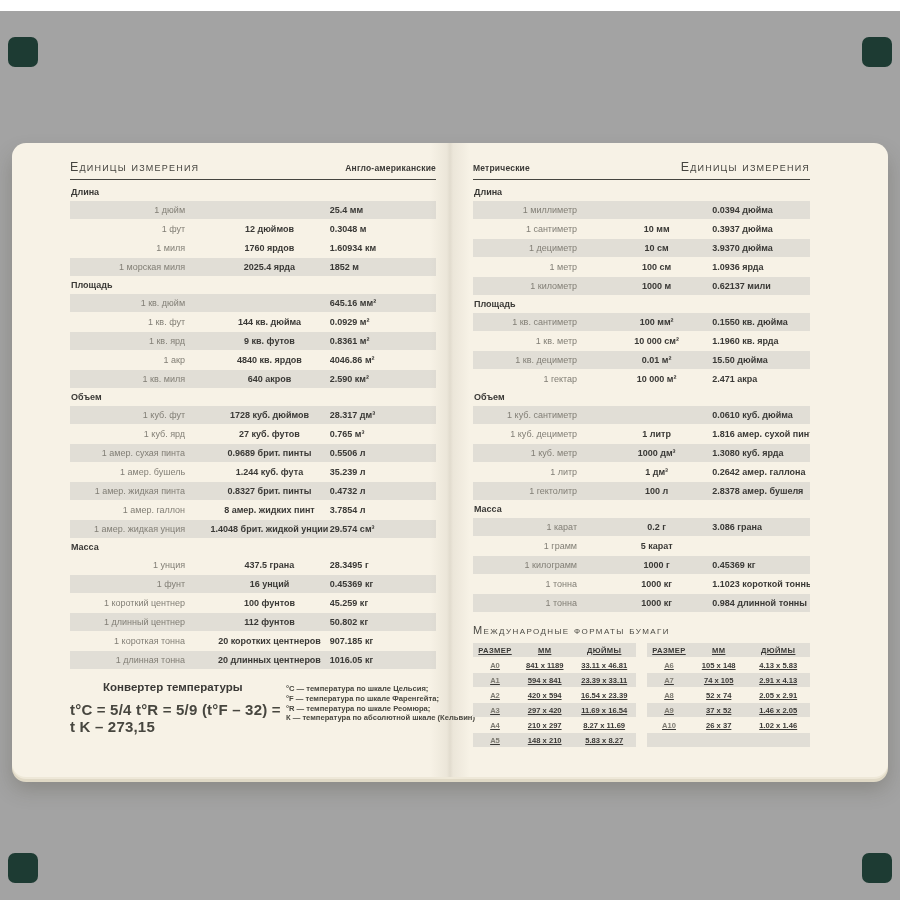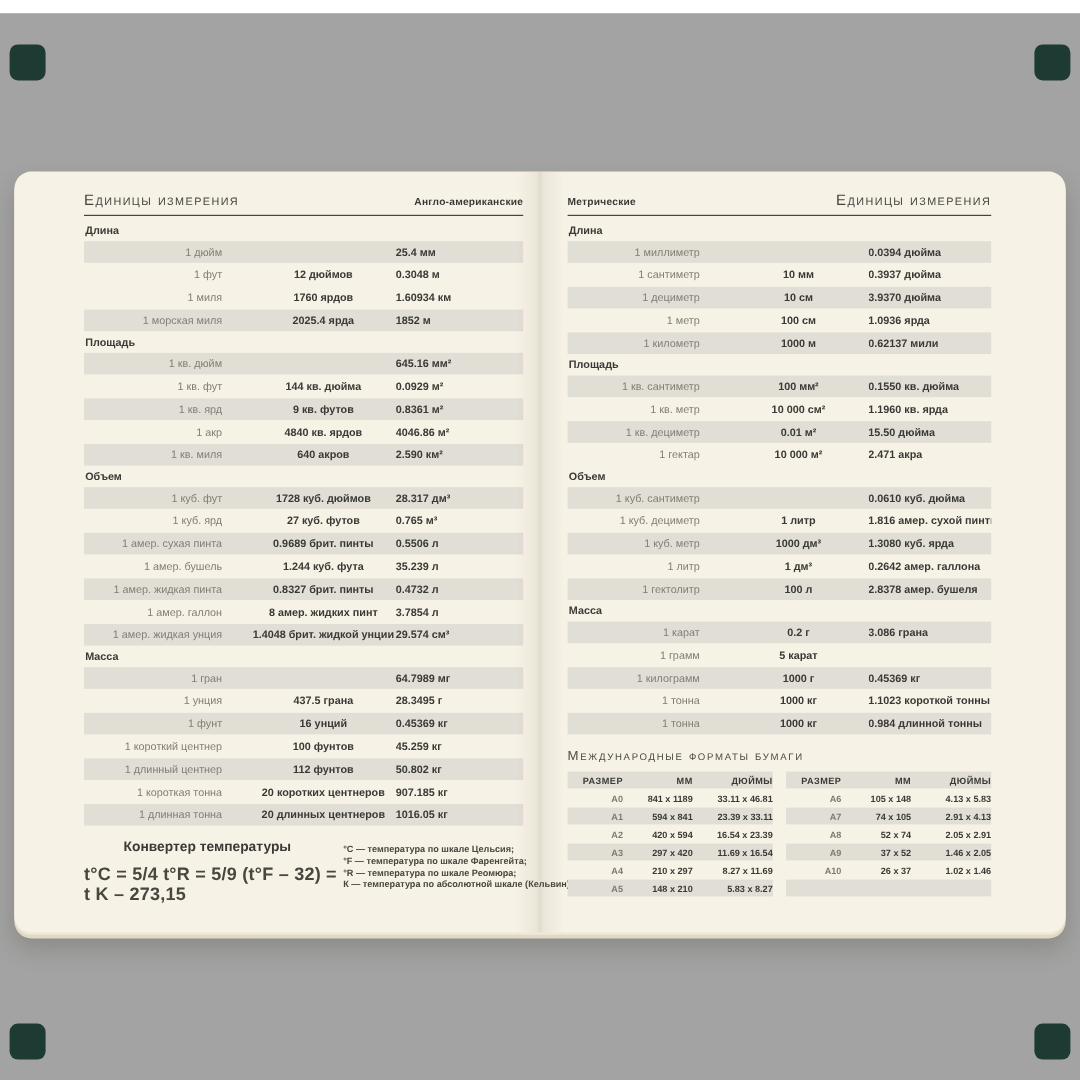--- a/index.html
+++ b/index.html
@@ -8,21 +8,21 @@
   .corner.tl{left:8px;top:26px}.corner.tr{right:8px;top:26px}
   .corner.bl{left:8px;bottom:28px}.corner.br{right:8px;bottom:28px}
   .spread{position:absolute;left:12px;top:132px;width:876px;height:634px;background:#f7f2e6;
           border-radius:14px;display:flex;
           box-shadow:0 2px 0 #eee8d8,0 5px 0 #e0d9c6,0 12px 20px rgba(60,55,40,.25);}
   .spread::before{content:"";position:absolute;left:50%;top:0;bottom:0;width:40px;transform:translateX(-50%);
           background:linear-gradient(90deg,rgba(0,0,0,0) 0%,rgba(120,110,90,.09) 42%,rgba(120,110,90,.17) 50%,rgba(120,110,90,.09) 58%,rgba(0,0,0,0) 100%);
           pointer-events:none;border-radius:0;}
   .page{box-sizing:border-box;width:50%;padding-top:17px;}
   .page-left{padding-left:58px;padding-right:14px;}
-  .page-right{padding-left:23px;padding-right:62px;}
+  .page-right{padding-left:23px;padding-right:78px;}
   .page-header{display:flex;justify-content:space-between;align-items:baseline;margin-bottom:5px;}
   .hdr-caps{font-variant:small-caps;letter-spacing:1.2px;font-size:12.5px;color:#45443f;}
   .hdr-bold{font-weight:700;font-size:8.5px;color:#3a3936;letter-spacing:.2px;}
   .rule{border-top:1.6px solid #45443f;margin-bottom:7px;}
   .sec-title{font-weight:700;font-size:9px;color:#3a3936;margin:4px 0 4px 1px;line-height:10px;}
   .t-row{display:grid;grid-template-columns:38% 33% 29%;align-items:center;height:18px;margin-bottom:1px;
          font-size:9px;color:#3a3936;}
   .stripe{background:#e1ded6;}
   .c{white-space:nowrap;overflow:hidden;}
   .c0{text-align:right;padding-right:24px;color:#817e75;font-weight:400;}
@@ -31,21 +31,21 @@
   .temp-block{display:flex;margin-top:12px;}
   .temp-left{flex:0 0 59%;}
   .temp-title{font-weight:700;font-size:11.5px;color:#3a3936;margin-bottom:8px;padding-left:33px;}
   .temp-formula{font-size:15px;font-weight:600;color:#47463f;letter-spacing:.2px;}
   .temp-notes{flex:1;padding-top:3px;}
   .note{font-size:7.6px;font-weight:700;color:#47463f;line-height:9.8px;white-space:nowrap;}
   .paper-title{font-variant:small-caps;letter-spacing:1.4px;font-size:11px;color:#4b4a44;margin:12px 0 7px;}
   .paper-tables{display:flex;gap:11px;}
   .paper-table{flex:1;}
   .p-row{display:grid;grid-template-columns:27% 34% 39%;align-items:center;height:14px;margin-bottom:1px;
-         font-size:7.6px;font-weight:700;color:#3a3936;text-align:right;}
+         font-size:7.6px;font-weight:700;color:#3a3936;text-align:center;text-decoration:underline;}
   .p-row .pc0{color:#7d7a71;}
   .p-head{letter-spacing:.4px;color:#3a3936;}
 </style>
 </head>
 <body>
 
 <div class="canvas">
   <div class="corner tl"></div>
   <div class="corner tr"></div>
   <div class="corner bl"></div>
@@ -137,25 +137,20 @@
             <div class="c c0">1 амер. галлон</div>
             <div class="c c1">8 амер. жидких пинт</div>
             <div class="c c2">3.7854 л</div>
           </div>
           <div class="t-row stripe">
             <div class="c c0">1 амер. жидкая унция</div>
             <div class="c c1">1.4048 брит. жидкой унции</div>
             <div class="c c2">29.574 см³</div>
           </div>
           <div class="sec-title">Масса</div>
-          <div class="t-row stripe">
-            <div class="c c0">1 гран</div>
-            <div class="c c1"></div>
-            <div class="c c2">64.7989 мг</div>
-          </div>
           <div class="t-row">
             <div class="c c0">1 унция</div>
             <div class="c c1">437.5 грана</div>
             <div class="c c2">28.3495 г</div>
           </div>
           <div class="t-row stripe">
             <div class="c c0">1 фунт</div>
             <div class="c c1">16 унций</div>
             <div class="c c2">0.45369 кг</div>
           </div>

